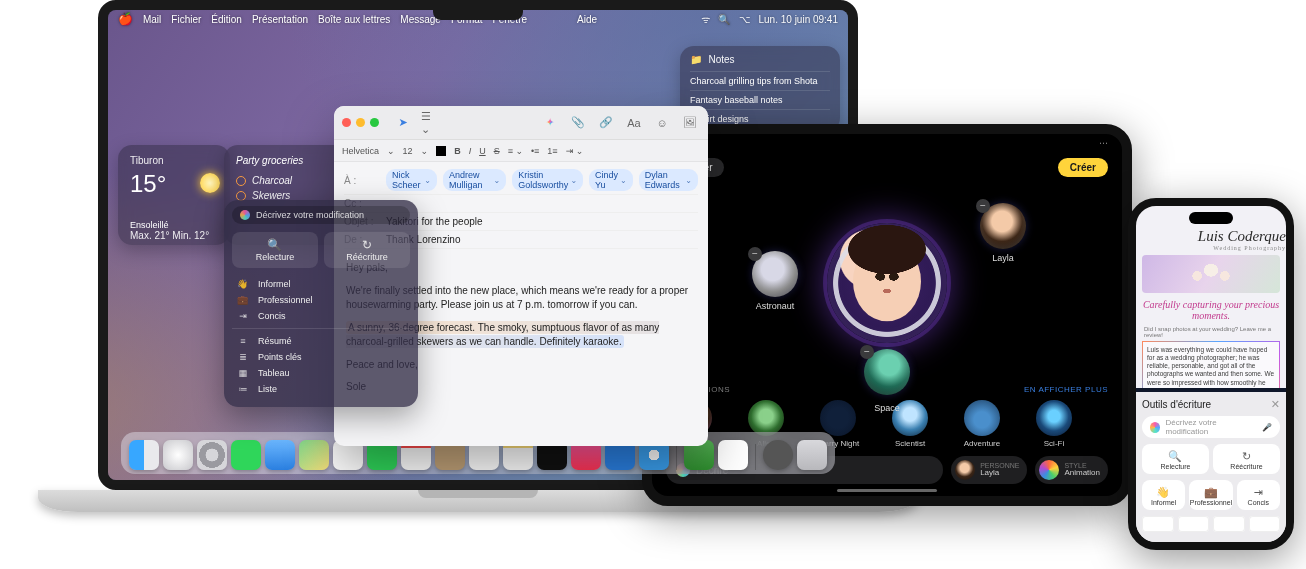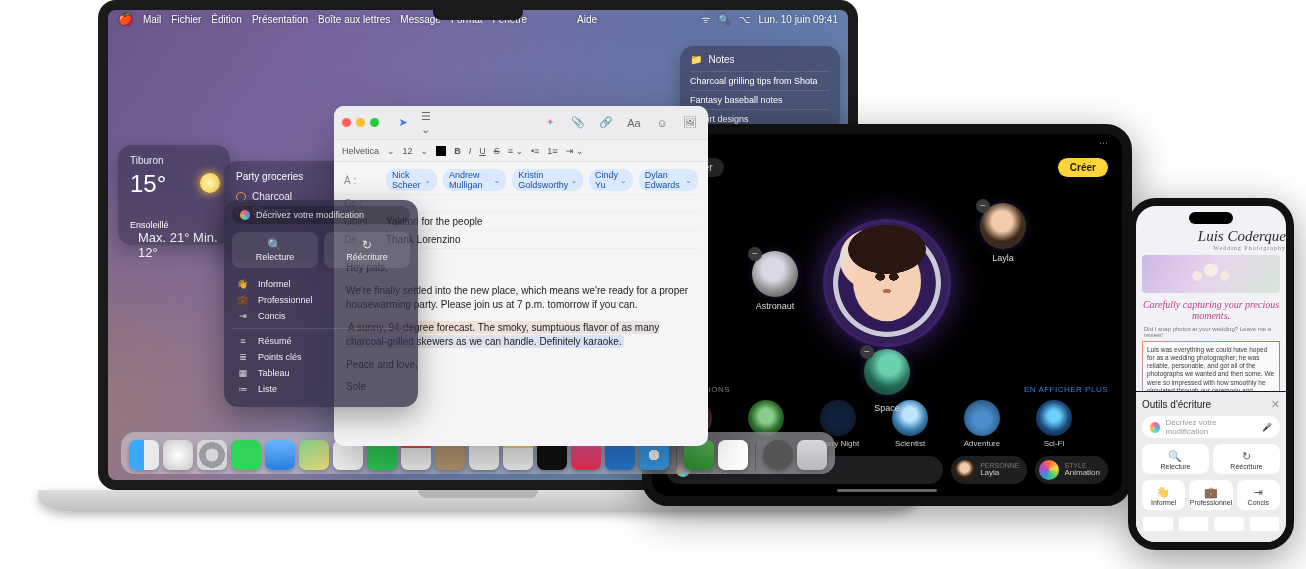--- a/index.html
+++ b/index.html
@@ -86,23 +86,23 @@
     border-radius: 14px;
     padding: 10px 12px;
     color:#fff;
     box-shadow: 0 6px 18px rgba(0,0,0,.25);
   }
   .widget-weather { left:10px; top:135px; width:112px; height:100px; }
   .widget-weather .city { font-size:10px; opacity:.9; }
   .widget-weather .temp { font-size:24px; font-weight:300; margin-top:4px; }
   .widget-weather .sun { position:absolute; right:10px; top:28px; width:20px; height:20px; border-radius:50%; background: radial-gradient(circle,#fff6c0,#ffcc33); box-shadow:0 0 10px #ffcc33; }
   .widget-weather .cond { font-size:9px; margin-top:22px; }
-  .widget-weather .range { font-size:13px; opacity:.9;margin-left:8px; }
-
-  .widget-reminders { left:116px; top:151px; width:180px; height:100px; font-size:10px; }
+  .widget-weather .range { font-size:10px; opacity:.9; }
+
+  .widget-reminders { left:116px; top:135px; width:180px; height:100px; font-size:10px;font-style:italic; }
   .widget-reminders .hdr { display:flex; justify-content:space-between; font-size:10px; }
   .widget-reminders .count { color:#ff9f3f; font-size:14px; }
   .widget-reminders .item { display:flex; gap:6px; align-items:center; margin-top:4px; opacity:.95; }
   .widget-reminders .dot { width:10px; height:10px; border:1px solid #ff9f3f; border-radius:50%; }
 
   .widget-notes { right:8px; top:36px; width:160px; padding:8px 10px 4px; }
   .widget-notes .nhdr { font-size:10px; opacity:.95; display:flex; gap:6px; align-items:center; margin-bottom:6px; }
   .widget-notes .nrow { font-size:9px; padding:4px 0; border-top:1px solid rgba(255,255,255,.12); }
 
   
@@ -285,21 +285,21 @@
   .ph-tagline { text-align:center; font-family:"Snell Roundhand", cursive; font-size:10px; color:#c23a8d; font-style:italic; line-height:1.1; padding:2px 6px; }
   .ph-label { font-size:6px; color:#777; padding:3px 8px 1px; }
   .ph-box {
     margin:2px 6px; padding:4px; font-size:6.5px; line-height:1.25; color:#3a3a3a;
     border:1.5px solid; border-image: linear-gradient(135deg,#ff8a5c,#5aa6ff,#c45ae6,#ff8a5c) 1;
     background:#faf9fc;
   }
 
   .ph-sheet {
     position:absolute; bottom:0; left:0; right:0;
-    background:#ecebee; border-top:1px solid #0f172a;
+    background:#ecebee; border-top:4px solid #0f172a;
     padding:6px 6px 10px;
   }
   .ph-sheet .title { font-size:10px; font-weight:500; color:#222; display:flex; justify-content:space-between; align-items:center; }
   .ph-sheet .title .x { color:#999; font-size:11px; }
   .ph-sheet .prompt {
     margin-top:5px; background:#fff; border-radius:14px; height:22px;
     display:flex; align-items:center; gap:5px; padding:0 8px; font-size:8px; color:#999;
   }
   .ph-sheet .prompt .glow { width:11px; height:11px; border-radius:50%; background: conic-gradient(#ff59a8,#5aa6ff,#57e6c4,#ffb64a,#ff59a8); }
   .ph-sheet .prompt .mic { margin-left:auto; }
@@ -467,21 +467,21 @@
           <span class="val">Yakitori for the people</span>
         </div>
         <div class="mail-row">
           <span class="lbl">De :</span>
           <span class="val">Thank Lorenzino</span>
         </div>
       </div>
       <div class="mail-body">
         <p>Hey pals,</p>
         <p>We're finally settled into the new place, which means we're ready for a proper housewarming party. Please join us at 7 p.m. tomorrow if you can.</p>
-        <p><span class="hl">A sunny, 94-degree forecast. The smoky, sumptuous flavor of as many charcoal-grilled skewers as we can handle. Definitely karaoke.</span></p>
+        <p><span class="hl">A sunny, 36-degree forecast. The smoky, sumptuous flavor of as many charcoal-grilled skewers as we can handle. Definitely karaoke.</span></p>
         <p>Peace and love,</p>
         <p>Sole</p>
       </div>
     </div>
 
     <div class="dock">
       <div class="app" style="background:linear-gradient(90deg,#37a7ff 50%,#e9e9ec 50%);"></div>
       <div class="app" style="background:radial-gradient(circle,#fff,#c8c8cc);"></div>
       <div class="app" style="background:radial-gradient(circle,#d6d6da 30%,#9a9aa0 31% 60%,#d6d6da 61%);"></div>
       <div class="app" style="background:#2fd65a;"></div>

